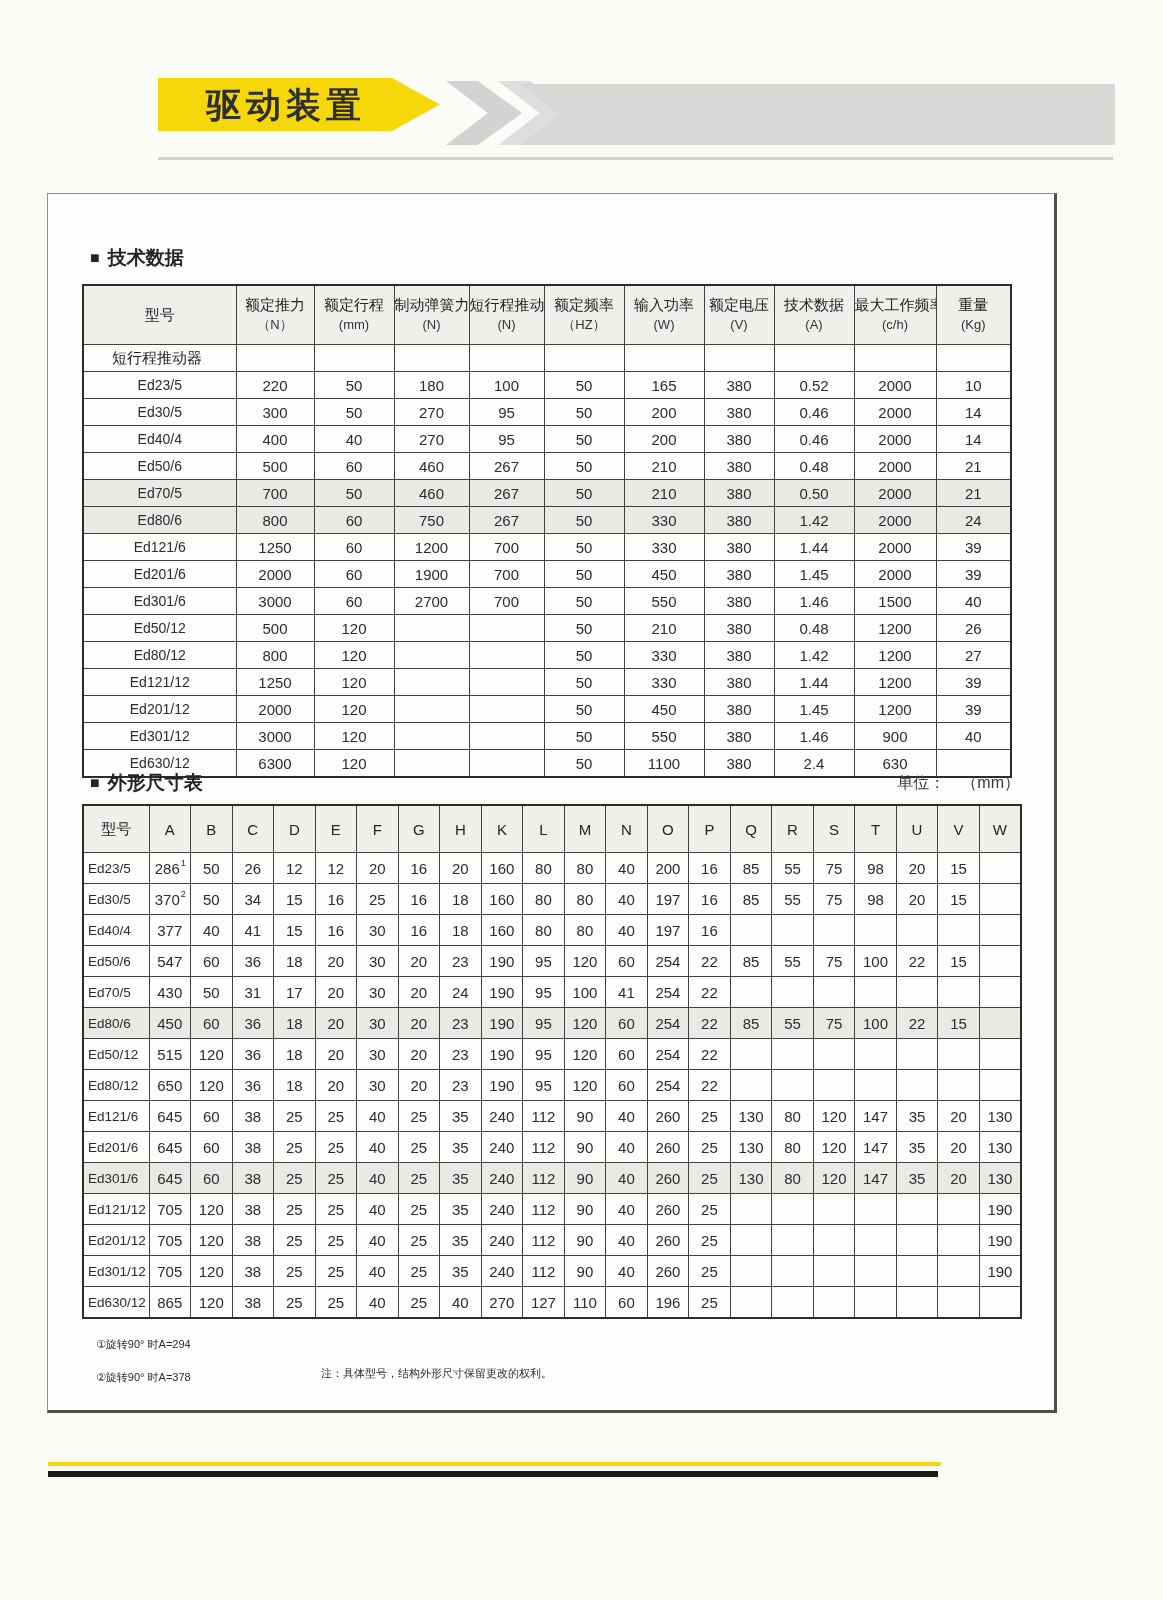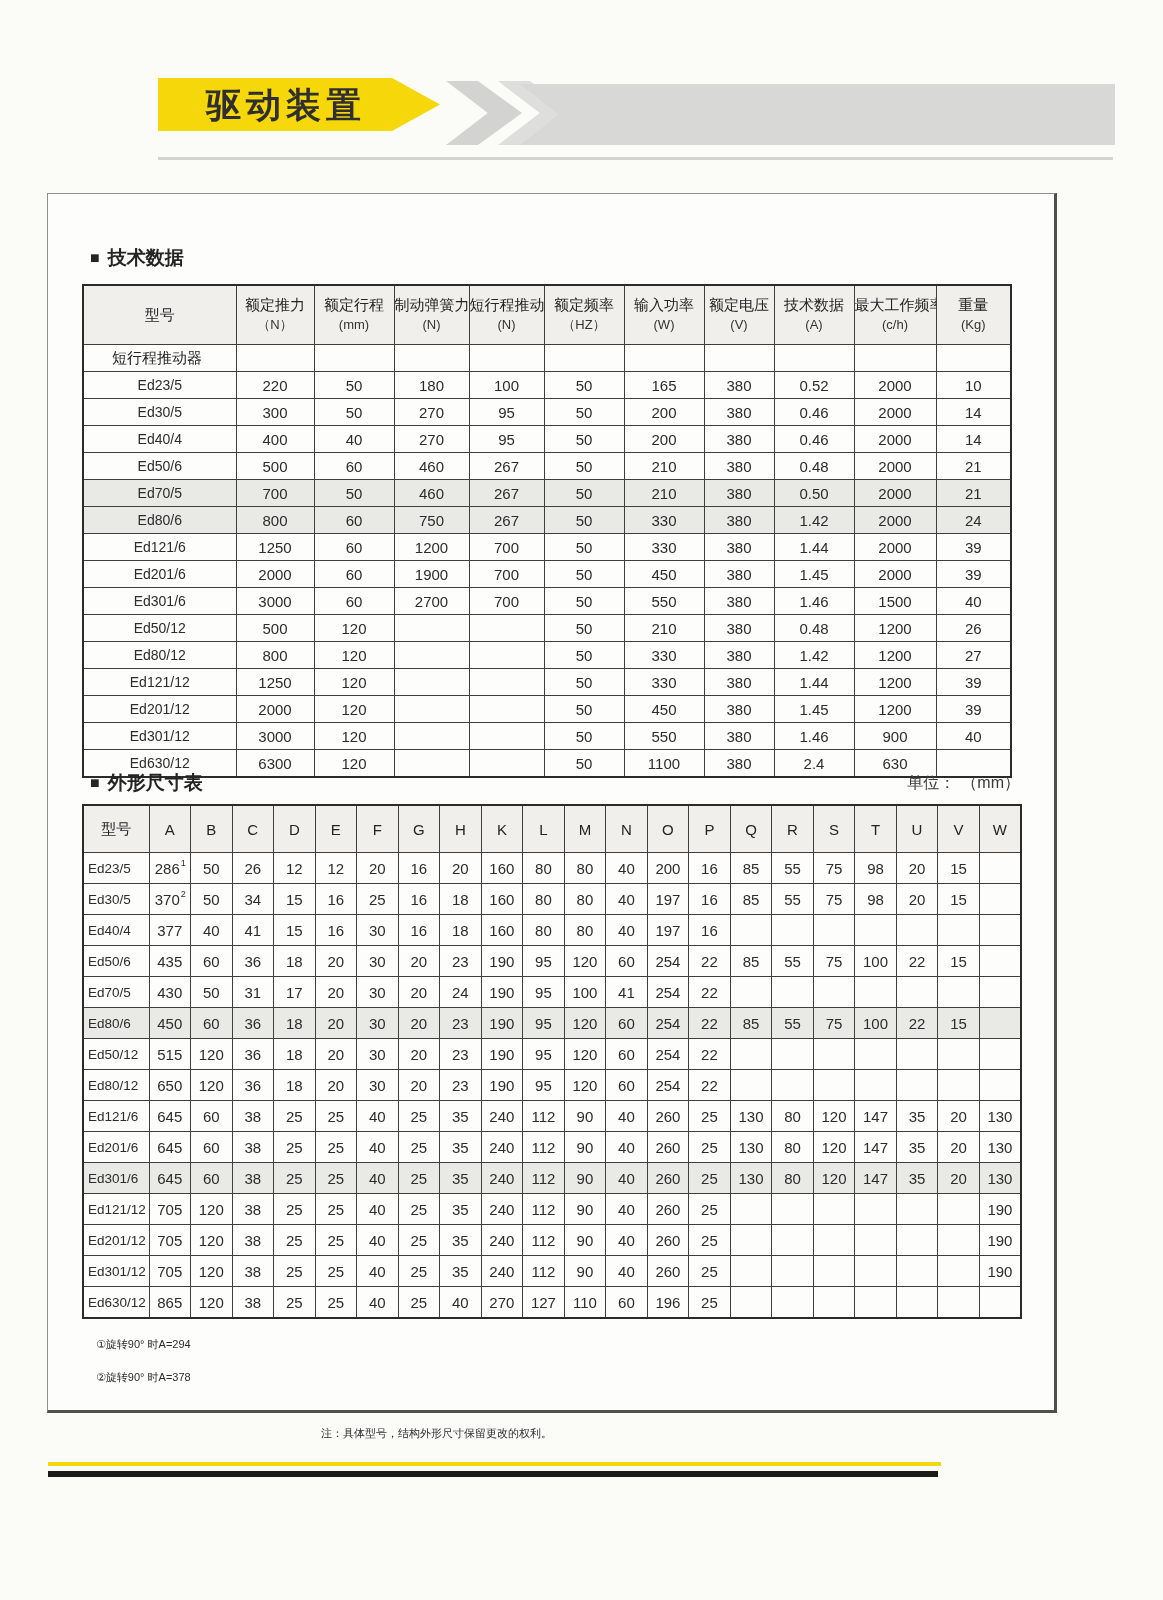--- a/index.html
+++ b/index.html
@@ -52,21 +52,21 @@
   .sec-title{
     position:absolute;left:42px;height:24px;
     font-size:19px;font-weight:bold;color:#242424;
     display:flex;align-items:center;gap:8px;
   }
   .sec-title .sq{font-size:16px;line-height:1;}
   .sec-title.t1{top:52px;}
   .sec-title.t2{top:577px;width:930px;}
   .unit-label{
     margin-left:auto;font-weight:normal;font-size:16px;color:#3a3a3a;
-    display:flex;gap:6px;align-items:center;
+    display:flex;gap:16px;align-items:center;
   }
 
   
   table{border-collapse:collapse;table-layout:fixed;background:transparent;}
   .tech{position:absolute;left:34px;top:90px;width:928px;border:2px solid #2b2b2b;}
   .dim {position:absolute;left:34px;top:610px;width:940px;border:2px solid #2b2b2b;}
   th,td{border:1px solid #3f3f3d;overflow:hidden;white-space:nowrap;}
   th{background:#f0efec;font-weight:normal;vertical-align:middle;padding:2px 0;}
   .tech th{height:54px;}
   .h-label{font-size:15px;color:#252525;line-height:1.25;}
@@ -80,21 +80,21 @@
   .dim th{height:42px;font-size:15px;color:#242424;}
   .dim td{height:28px;text-align:center;font-size:15px;color:#2c2c2c;}
   .dim td.model{text-align:left;padding-left:4px;font-size:13.5px;}
   tr.shaded td{background:#e9e9e5;}
   sup{font-size:9px;position:relative;top:-2px;left:1px;}
 
   
   .fn,.note{position:absolute;font-size:11px;color:#2c2c2c;}
   .fn1{left:48px;top:1143px;}
   .fn2{left:48px;top:1176px;}
-  .note{left:273px;top:1232px;}
+  .note{left:273px;top:1172px;}
 
   
   .rule-yellow{position:absolute;left:48px;top:1462px;width:893px;height:4px;background:var(--accent,#f0d400);}
   .rule-black{position:absolute;left:48px;top:1471px;width:890px;height:6px;background:#1b1b1b;}
 </style>
 </head>
 <body>
 
 <div class="page">
 
@@ -516,21 +516,21 @@
             <td></td>
             <td></td>
             <td></td>
             <td></td>
             <td></td>
             <td></td>
             <td></td>
           </tr>
           <tr>
             <td class="model">Ed50/6</td>
-            <td>435</td>
+            <td>547</td>
             <td>60</td>
             <td>36</td>
             <td>18</td>
             <td>20</td>
             <td>30</td>
             <td>20</td>
             <td>23</td>
             <td>190</td>
             <td>95</td>
             <td>120</td>

